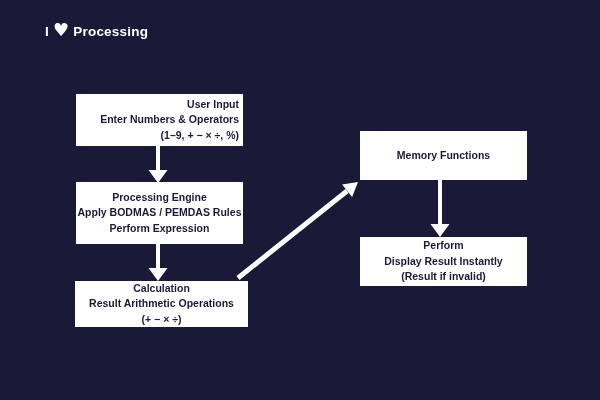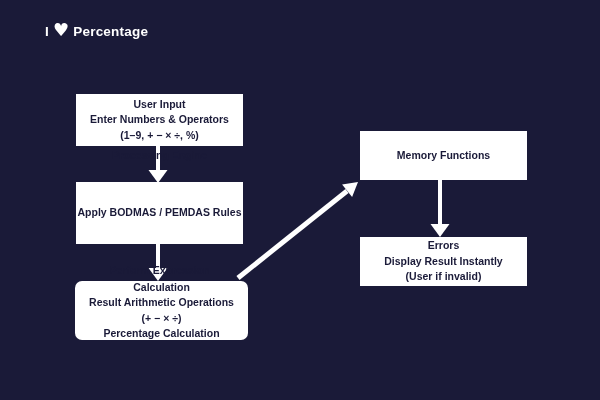--- a/index.html
+++ b/index.html
@@ -45,41 +45,41 @@
     justify-content: center;
     align-items: center;
     text-align: center;
     font-weight: 700;
     font-size: 10.5px;
     line-height: 15.5px;
     box-sizing: border-box;
     padding: 2px 4px;
   }
   .node .line { display: block; white-space: nowrap; }
-  #node-user-input        { left: 76px;  top: 94px;  width: 167px; height: 52px; }
-  #node-processing-engine { left: 76px;  top: 182px; width: 167px; height: 62px; gap: 42px; }
-  #node-calculation       { left: 75px;  top: 281px; width: 173px; height: 59px; border-radius: 7px; }
+  #node-user-input        { left: 76px;  top: 94px;  width: 167px; height: 52px; align-items: flex-end; }
+  #node-processing-engine { left: 76px;  top: 182px; width: 167px; height: 62px; }
+  #node-calculation       { left: 75px;  top: 281px; width: 173px; height: 46px; }
   #node-memory-functions  { left: 360px; top: 131px; width: 167px; height: 49px; }
   #node-output            { left: 360px; top: 237px; width: 167px; height: 49px; }
   svg.arrows {
     position: absolute;
     left: 0; top: 0;
     width: 600px; height: 400px;
     pointer-events: none;
   }
 </style>
 </head>
 <body>
 
 <div class="canvas">
 
   <div class="title">
     <span>I</span>
     <span class="heart">♥</span>
-    <span>Percentage</span>
+    <span>Processing</span>
   </div>
 
   <svg class="arrows" viewBox="0 0 600 400">
 
     <g>
       <line x1="158" y1="146" x2="158" y2="171" stroke="#ffffff" stroke-width="4"></line>
       <polygon points="148.5,170 167.5,170 158,183" fill="#ffffff"></polygon>
     </g>
 
     <g>
@@ -107,26 +107,25 @@
   <div class="node" id="node-processing-engine">
     <span class="line">Processing Engine</span>
     <span class="line">Apply BODMAS / PEMDAS Rules</span>
     <span class="line">Perform Expression</span>
   </div>
 
   <div class="node" id="node-calculation">
     <span class="line">Calculation</span>
     <span class="line">Result Arithmetic Operations</span>
     <span class="line">(+ − × ÷)</span>
-    <span class="line">Percentage Calculation</span>
   </div>
 
   <div class="node" id="node-memory-functions">
     <span class="line">Memory Functions</span>
   </div>
 
   <div class="node" id="node-output">
-    <span class="line">Errors</span>
+    <span class="line">Perform</span>
     <span class="line">Display Result Instantly</span>
-    <span class="line">(User if invalid)</span>
+    <span class="line">(Result if invalid)</span>
   </div>
 
 </div>
 
 </body></html>

